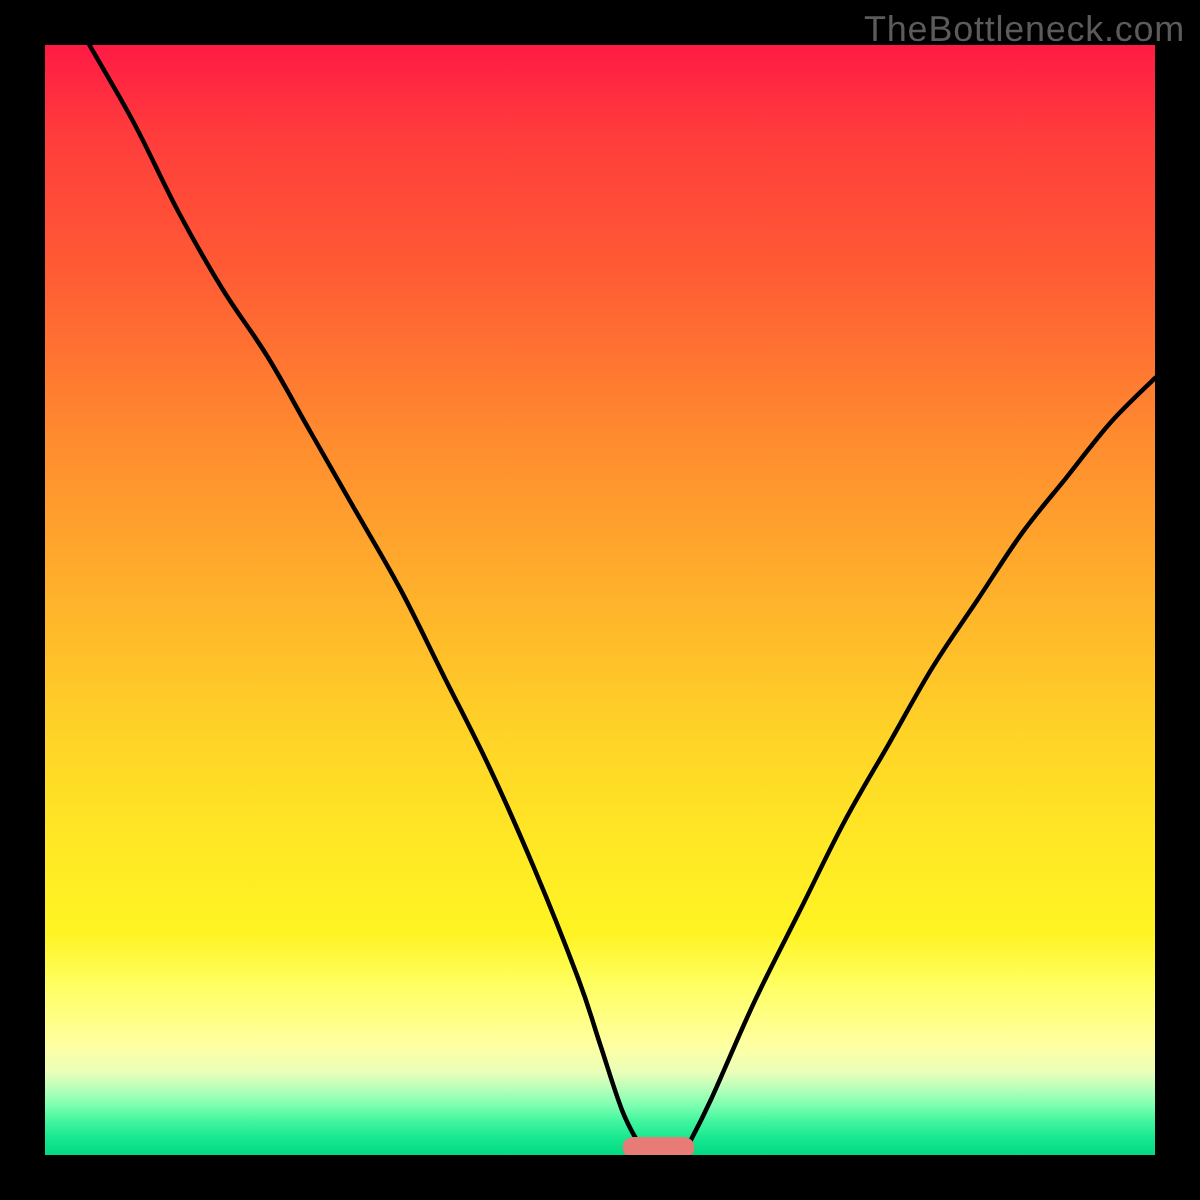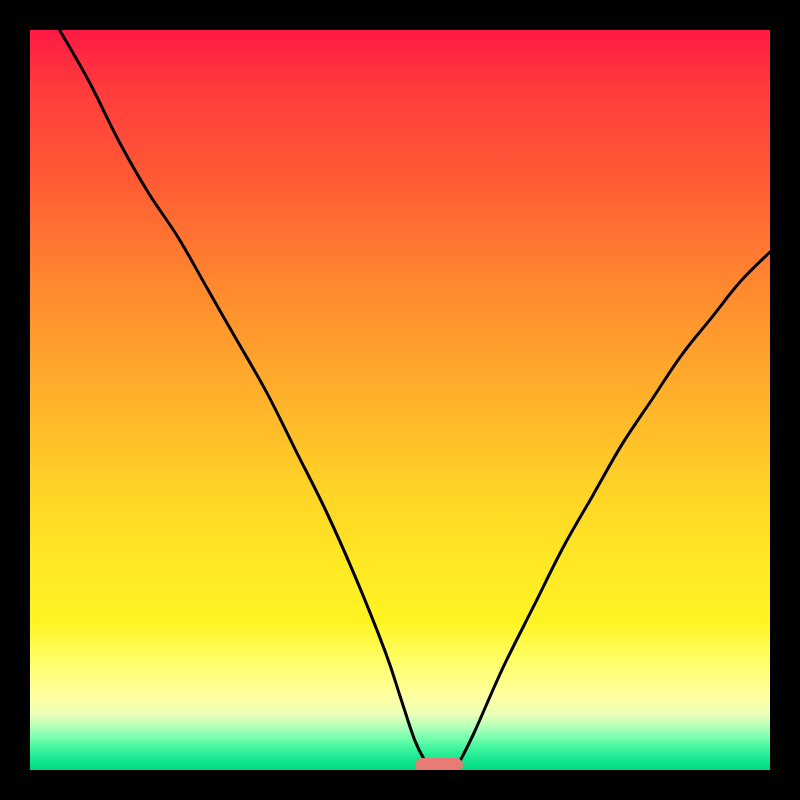--- a/index.html
+++ b/index.html
@@ -83,20 +83,21 @@
     border-radius: 7px;
     background: #e77b76;
     z-index: 11;
   }
 </style>
 </head>
 <body>
 
 <div class="frame">
 
+  <div class="watermark">TheBottleneck.com</div>
 
   <div class="plot-area">
     <div class="gradient"></div>
 
     <svg class="curve-svg" viewBox="0 0 740 740" preserveAspectRatio="none">
       <path id="left-curve-path" class="curve-path" d="M 29.6 0.0 C 34.9 9.3, 48.5 31.8, 59.2 51.8 C 69.9 71.8, 78.1 91.0, 88.8 111.0 C 99.5 131.0, 107.7 145.5, 118.4 162.8 C 129.1 180.1, 137.3 189.9, 148.0 207.2 C 158.7 224.5, 166.9 240.4, 177.6 259.0 C 188.3 277.6, 196.5 292.2, 207.2 310.8 C 217.9 329.4, 226.1 342.6, 236.8 362.6 C 247.5 382.6, 255.7 400.5, 266.4 421.8 C 277.1 443.1, 285.3 458.4, 296.0 481.0 C 306.7 503.6, 314.9 522.3, 325.6 547.6 C 336.3 572.9, 347.2 600.3, 355.2 621.6 C 363.2 642.9, 364.7 650.0, 370.0 666.0 C 375.3 682.0, 380.1 698.4, 384.8 710.4 C 389.5 722.4, 393.9 728.6, 395.9 732.6"></path>
       <path id="right-curve-path" class="curve-path" d="M 429.2 732.6 C 431.9 727.3, 436.0 720.3, 444.0 703.0 C 452.0 685.7, 462.9 659.0, 473.6 636.4 C 484.3 613.8, 492.5 598.5, 503.2 577.2 C 513.9 555.9, 522.1 538.0, 532.8 518.0 C 543.5 498.0, 551.7 484.8, 562.4 466.2 C 573.1 447.6, 581.3 431.7, 592.0 414.4 C 602.7 397.1, 610.9 386.0, 621.6 370.0 C 632.3 354.0, 640.5 340.3, 651.2 325.6 C 661.9 310.9, 670.1 301.9, 680.8 288.6 C 691.5 275.3, 699.7 263.6, 710.4 251.6 C 721.1 239.6, 734.7 227.3, 740.0 222.0"></path>
     </svg>
 
     <div id="optimal-marker" class="marker" style="left: 384.8px; width: 48.1px; top: 727.82px;"></div>

